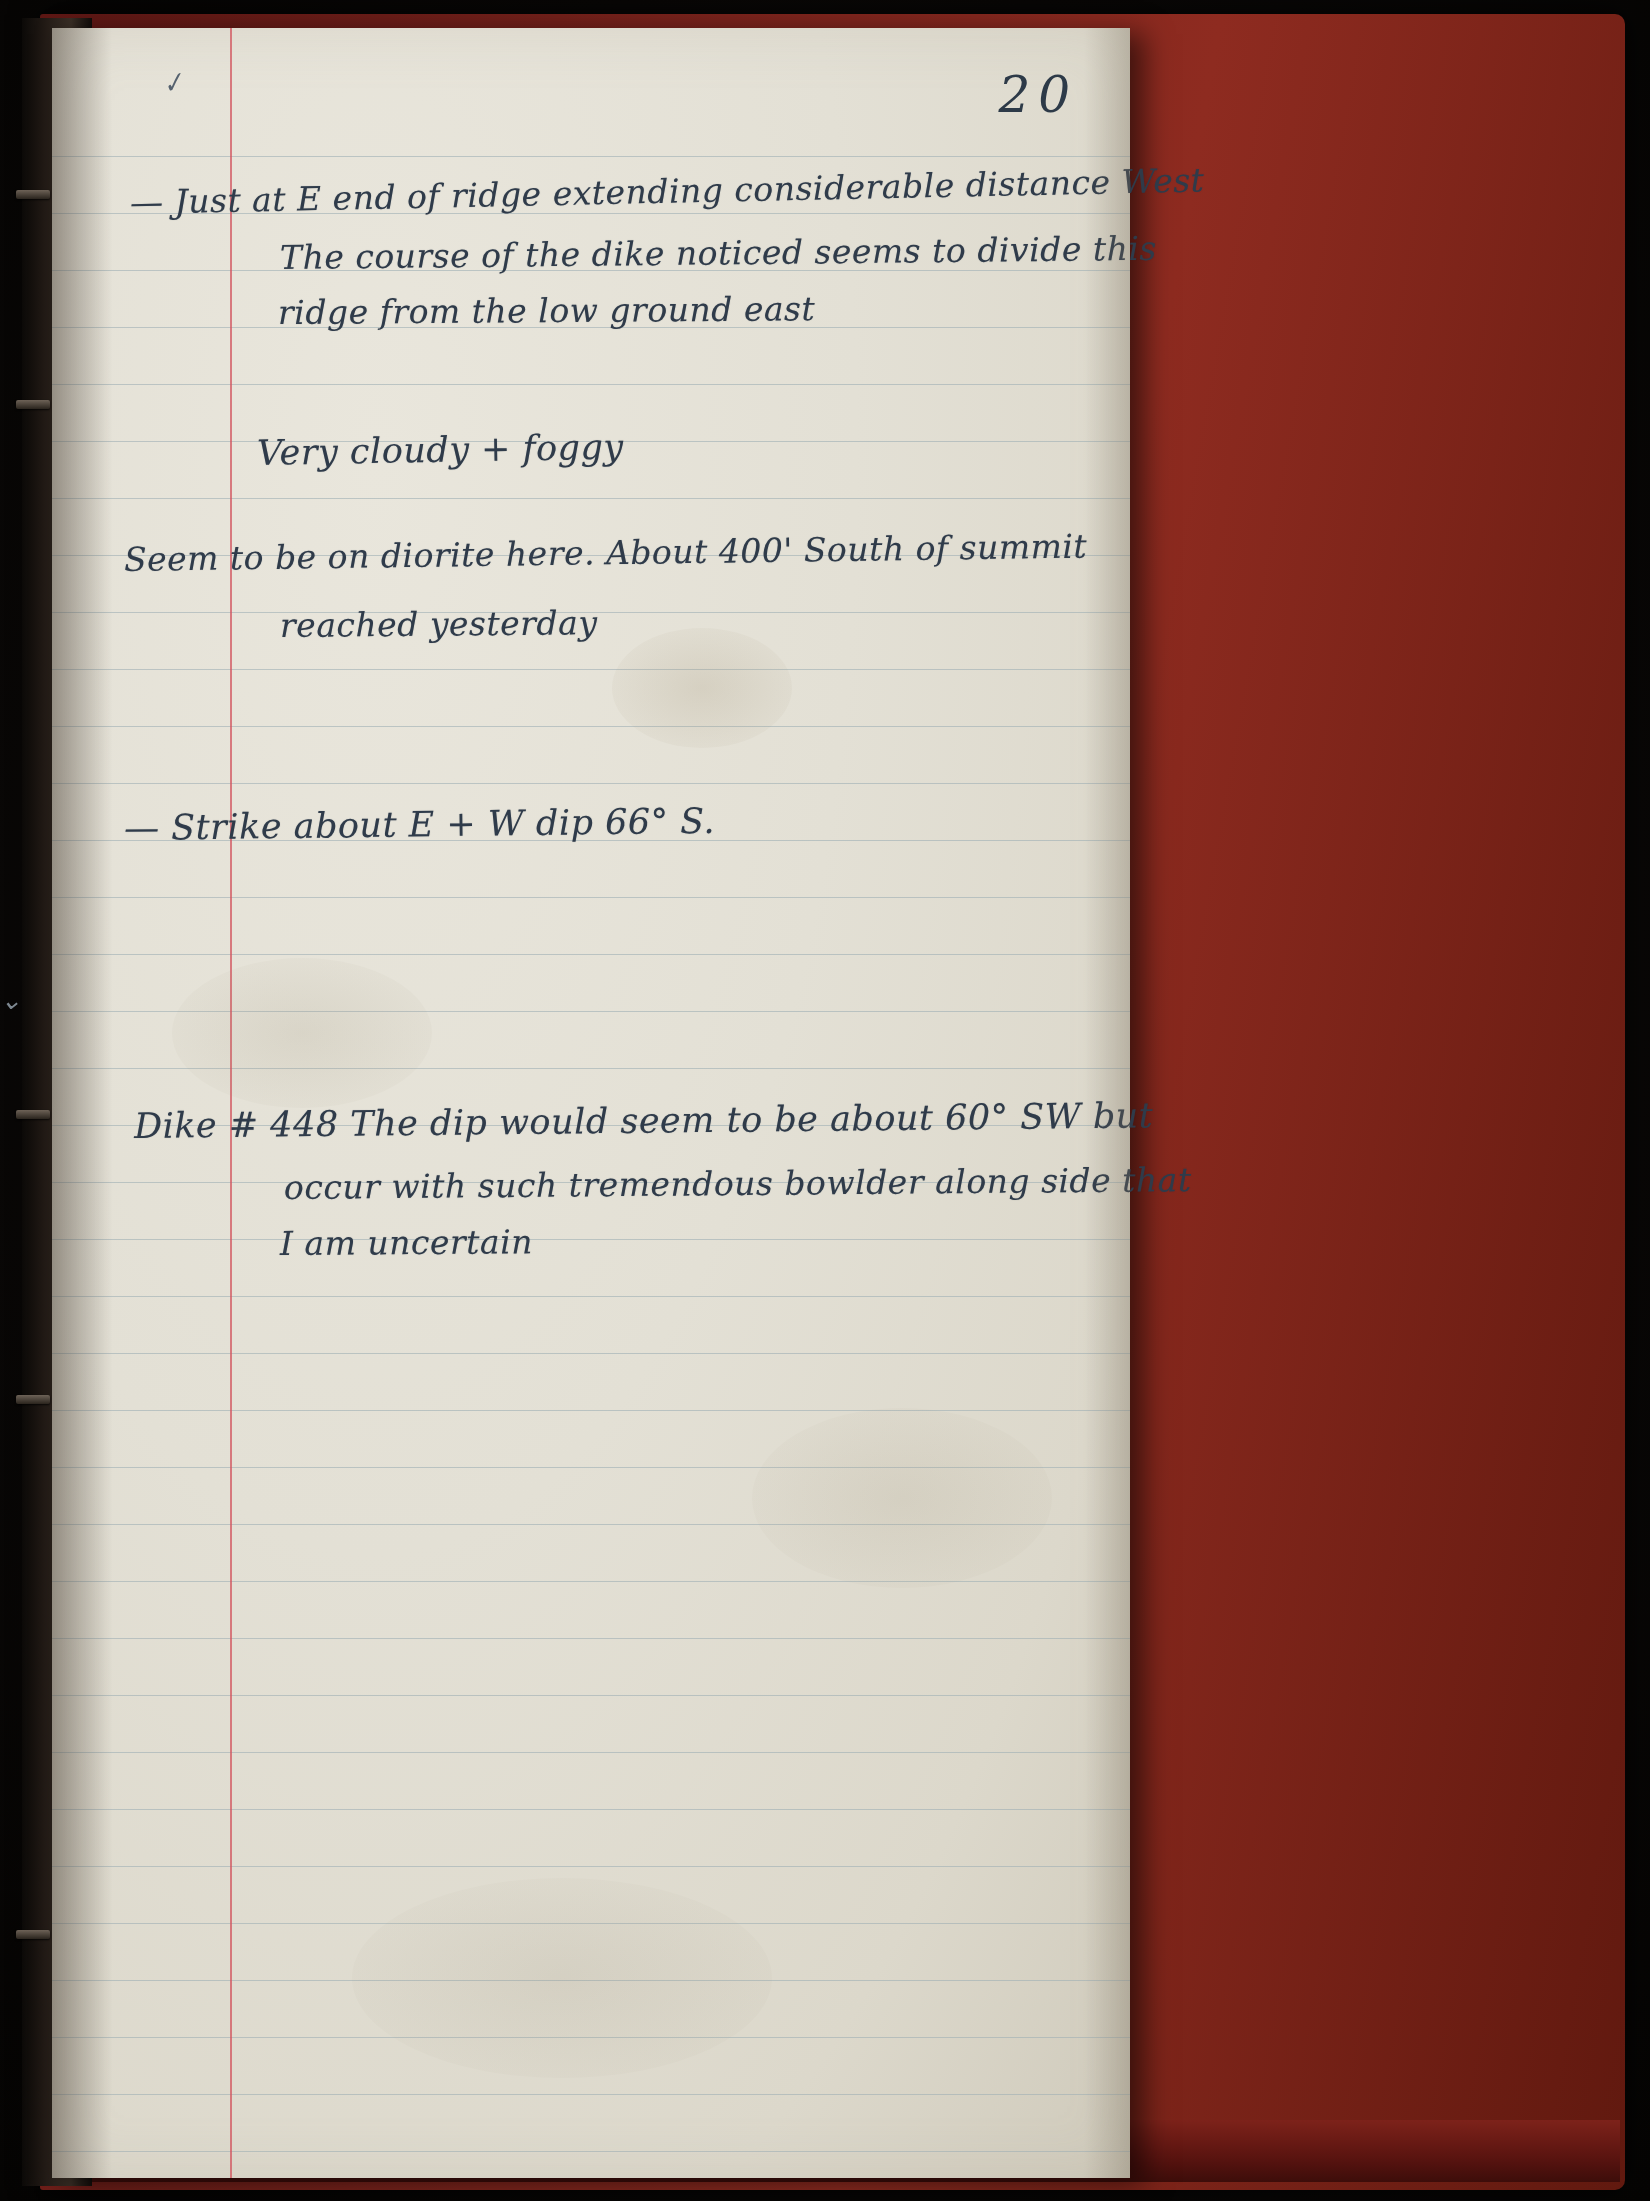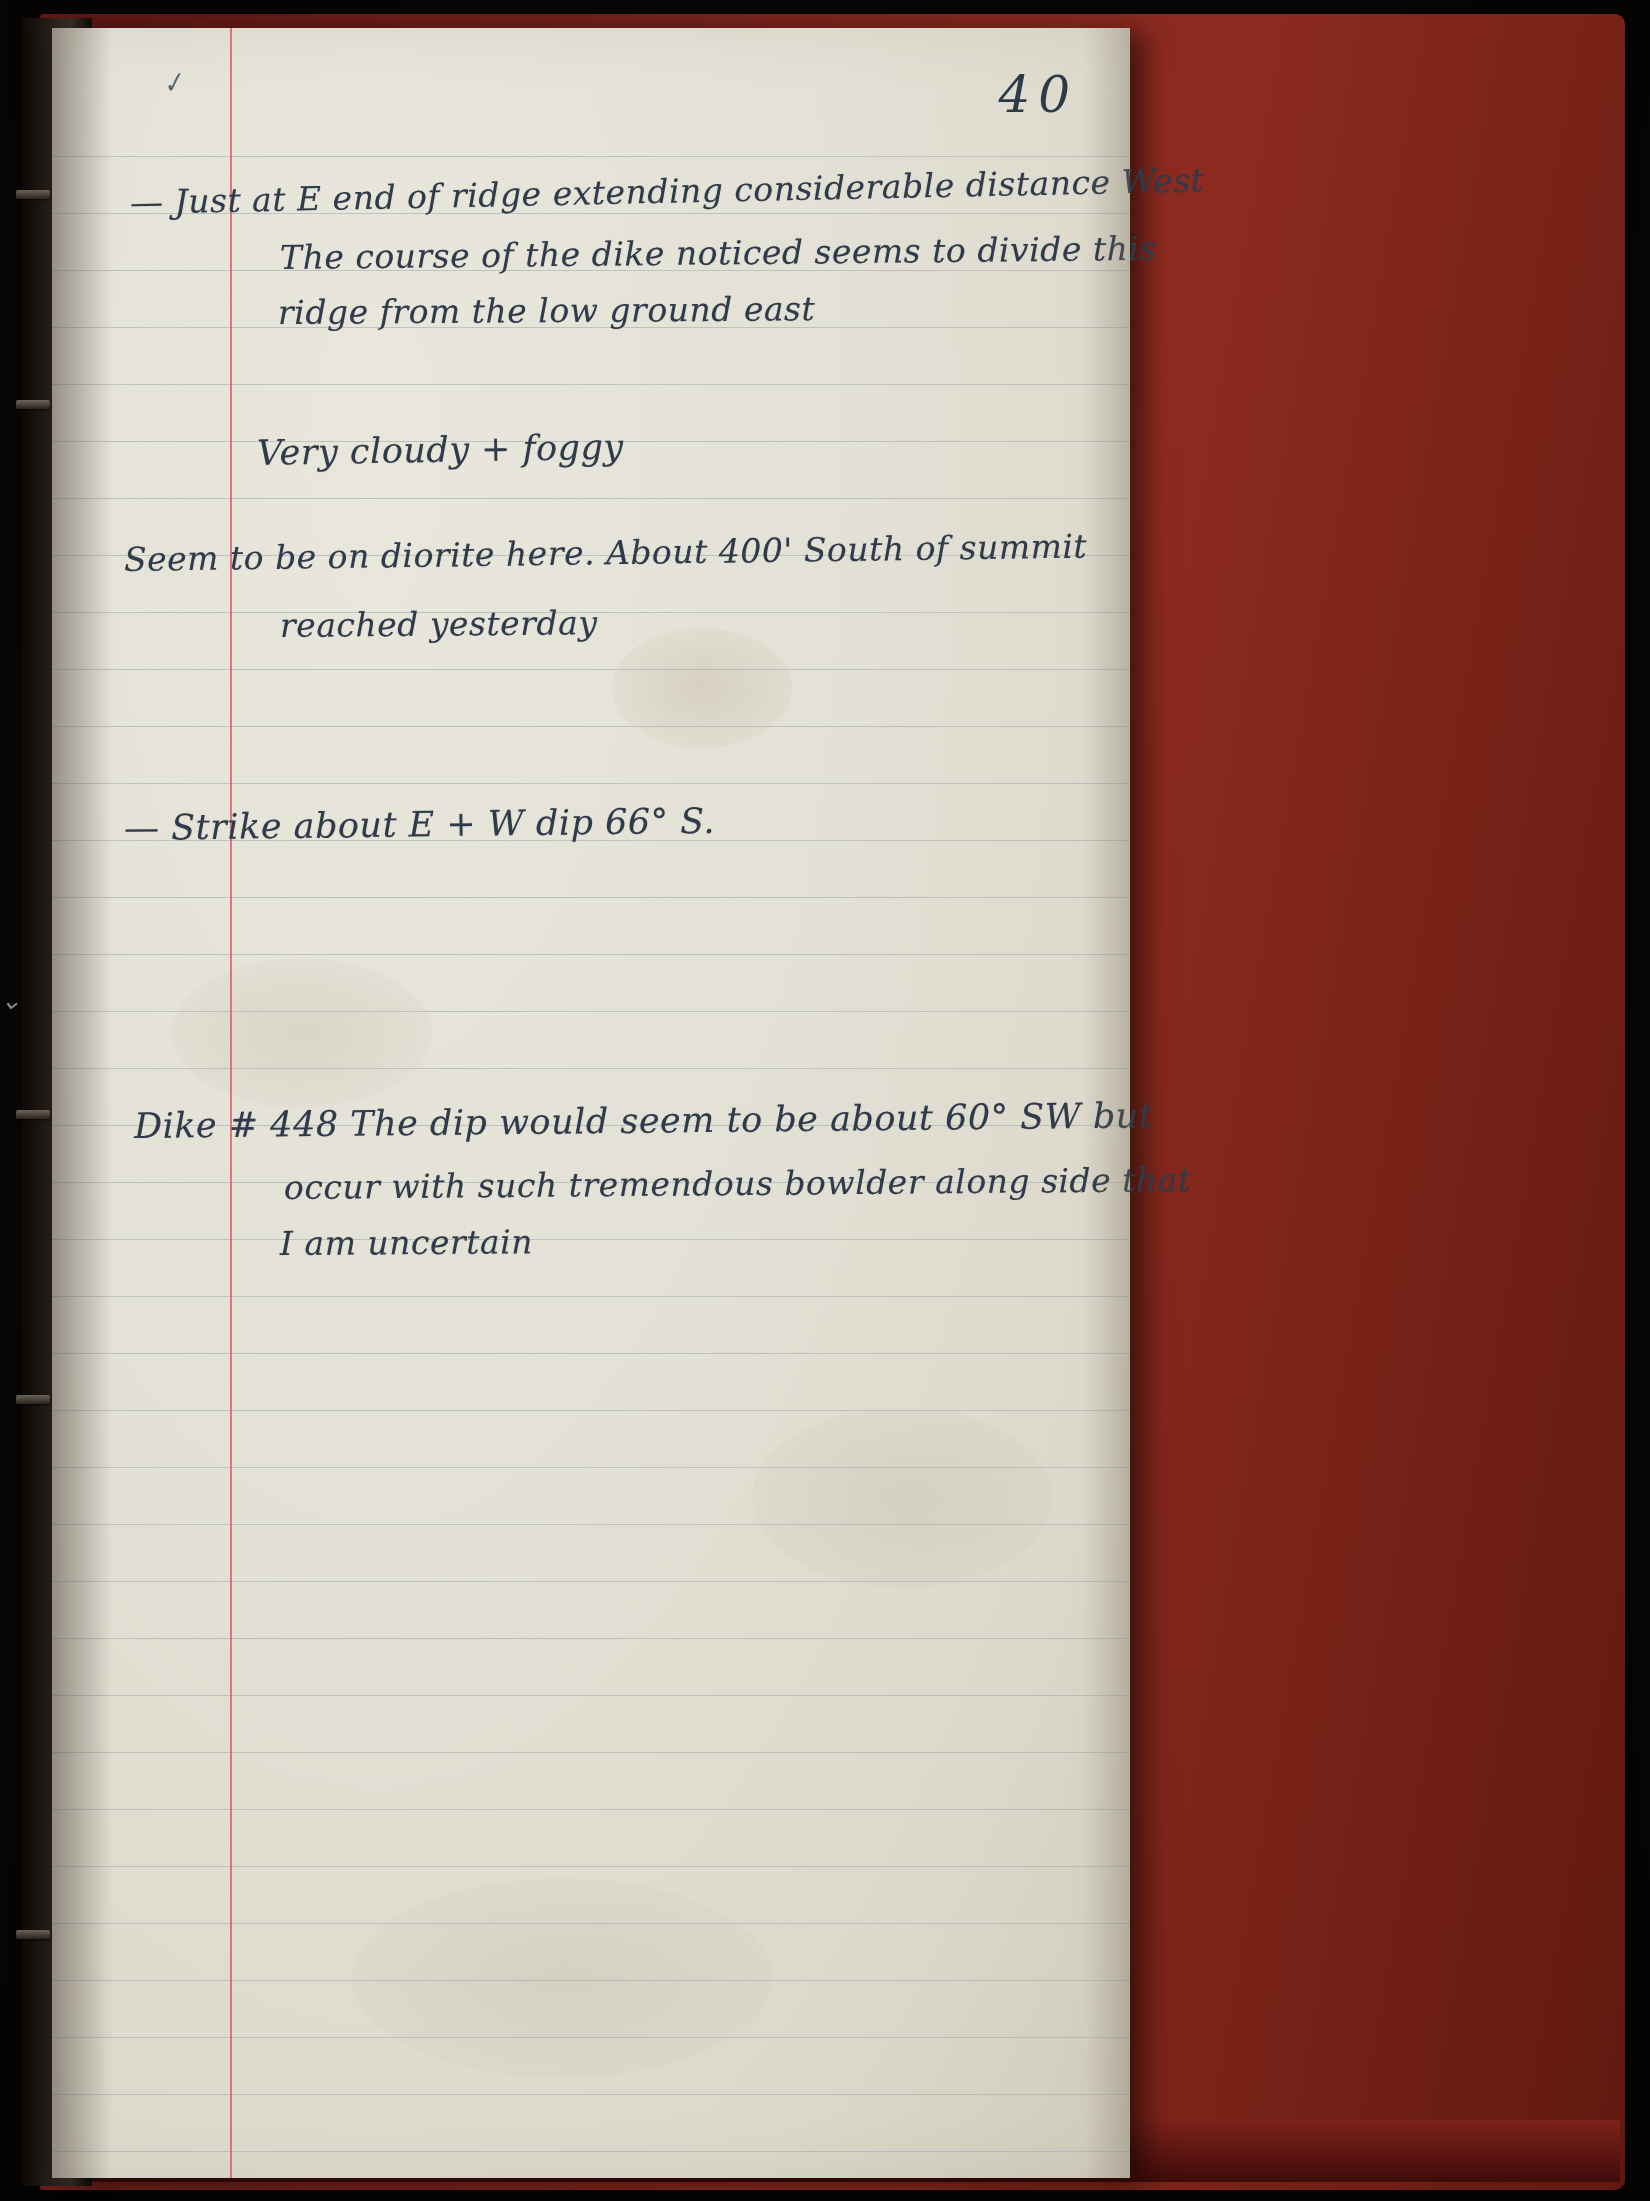--- a/index.html
+++ b/index.html
@@ -209,21 +209,21 @@
       <div class="rule" style="top: 185px;"></div>
       <div class="rule" style="top: 128px;"></div>
 
     <div class="margin-rule" style="left: 178px;"></div>
 
     <div class="blotch" style="left:560px;top:600px;width:180px;height:120px;background:radial-gradient(ellipse,rgba(160,146,118,0.22),rgba(160,146,118,0));"></div>
     <div class="blotch" style="left:120px;top:930px;width:260px;height:150px;background:radial-gradient(ellipse,rgba(150,140,115,0.16),rgba(150,140,115,0));"></div>
     <div class="blotch" style="left:700px;top:1380px;width:300px;height:180px;background:radial-gradient(ellipse,rgba(155,143,118,0.15),rgba(155,143,118,0));"></div>
     <div class="blotch" style="left:300px;top:1850px;width:420px;height:200px;background:radial-gradient(ellipse,rgba(150,140,118,0.14),rgba(150,140,118,0));"></div>
 
-    <div class="page-number">40</div>
+    <div class="page-number">20</div>
 
     <div class="pencil-mark" style="left:110px;top:40px;transform:rotate(-18deg);">✓</div>
 
     <div id="hand-layer">
         <div class="hand h-lg" style="left: 78px; top: 155px; transform: rotate(-1.2deg);">— Just at E end of ridge extending considerable distance West</div>
         <div class="hand h-lg" style="left: 228px; top: 210px; transform: rotate(-0.6deg);">The course of the dike noticed seems to divide this</div>
         <div class="hand h-lg" style="left: 226px; top: 265px; transform: rotate(-0.4deg);">ridge from the low ground east</div>
         <div class="hand h-xl" style="left: 205px; top: 405px; transform: rotate(-1deg);">Very cloudy + foggy</div>
         <div class="hand h-lg" style="left: 72px; top: 512px; transform: rotate(-0.8deg);">Seem to be on diorite here.  About 400' South of summit</div>
         <div class="hand h-lg" style="left: 228px; top: 578px; transform: rotate(-0.5deg);">reached yesterday</div>

